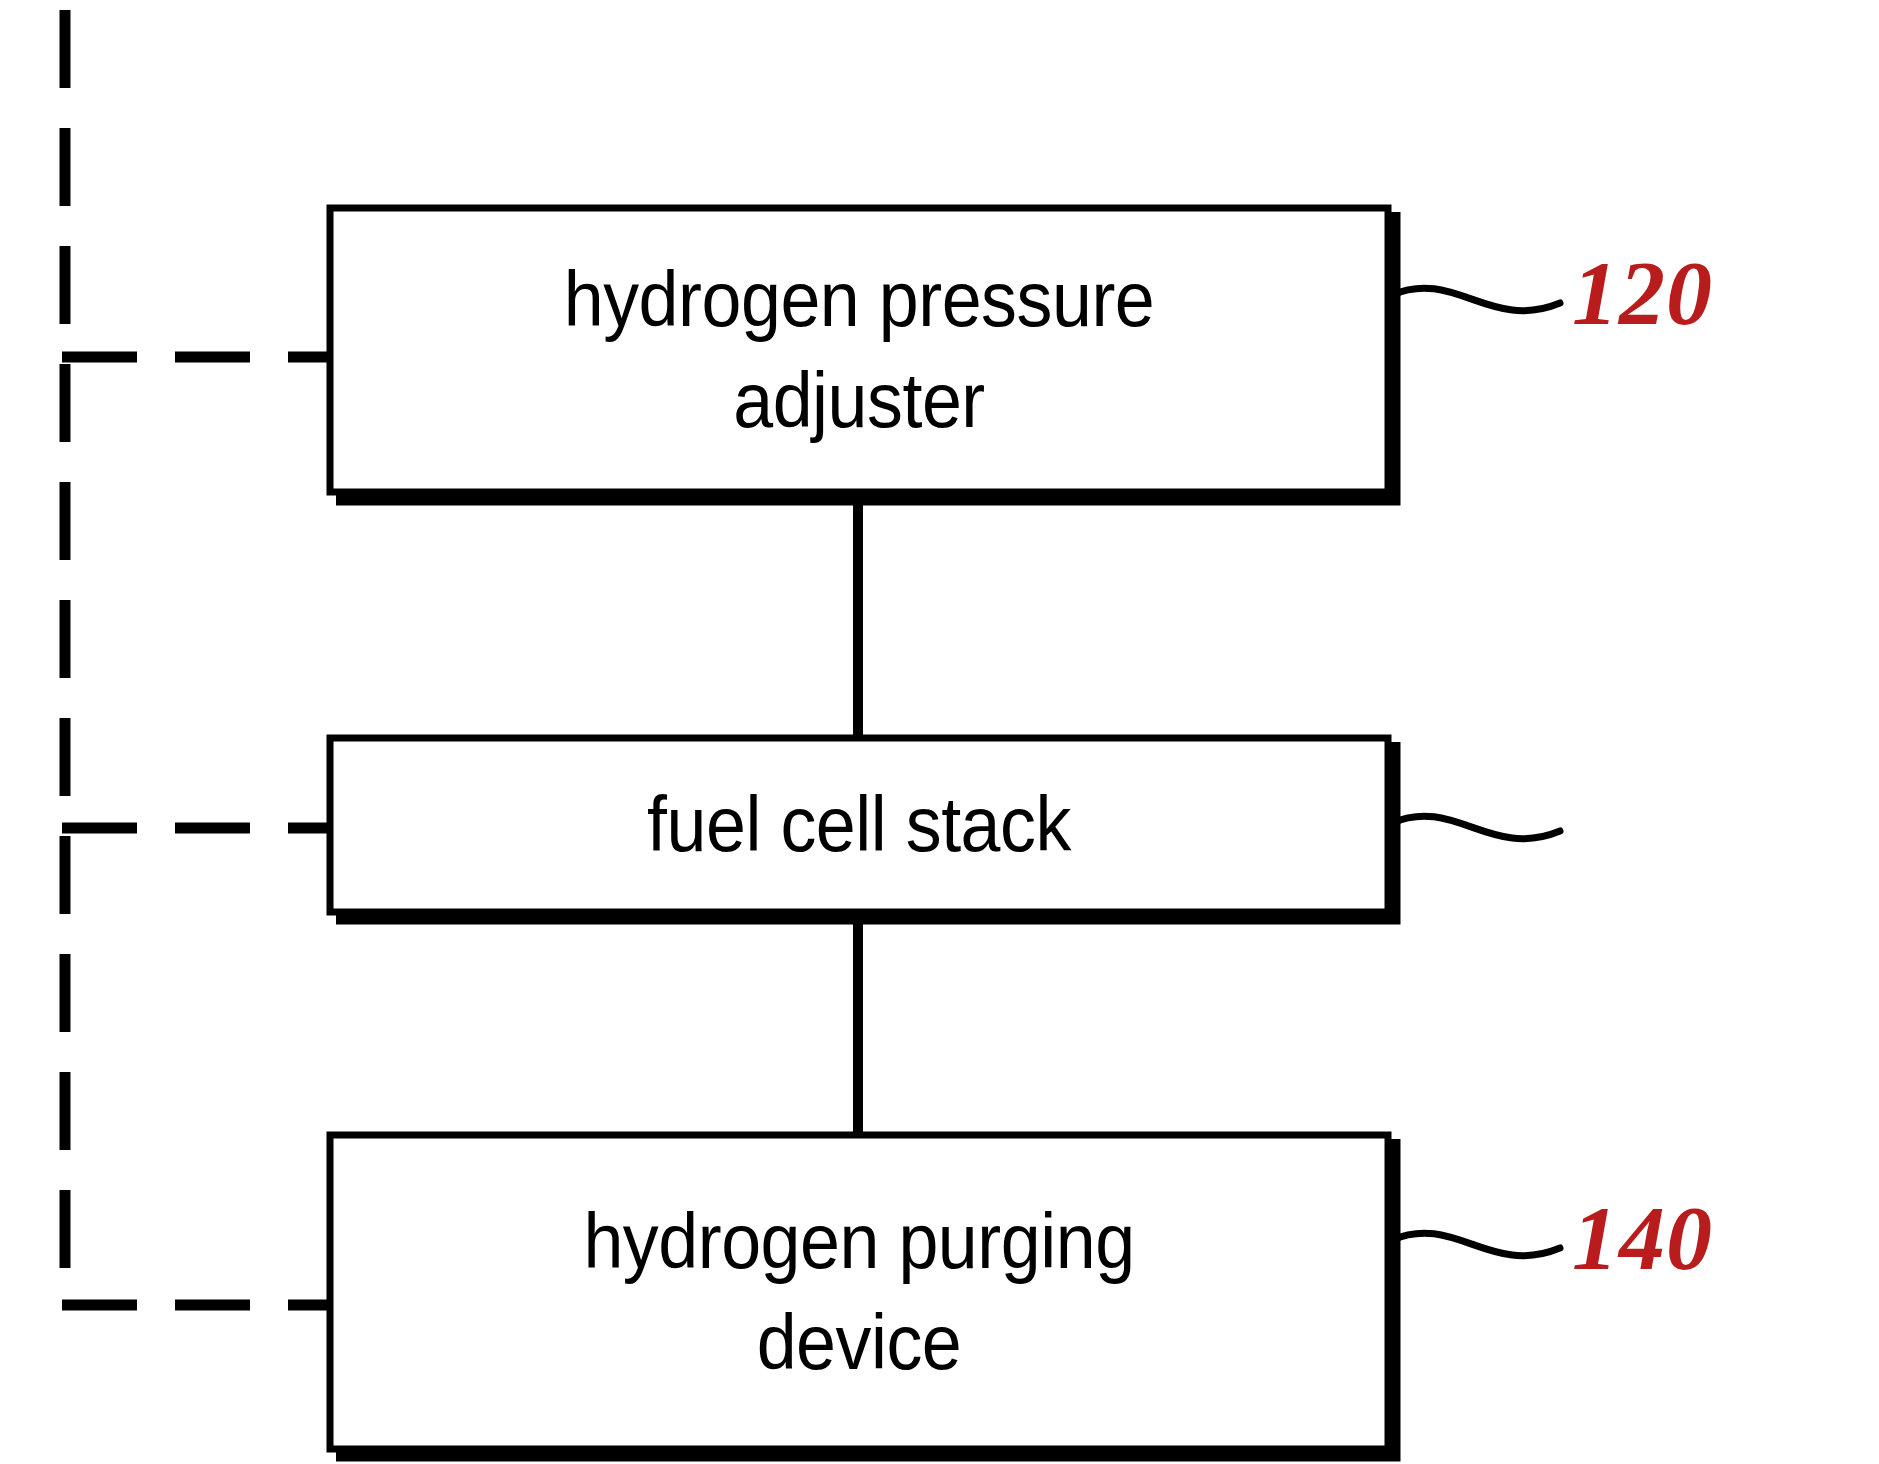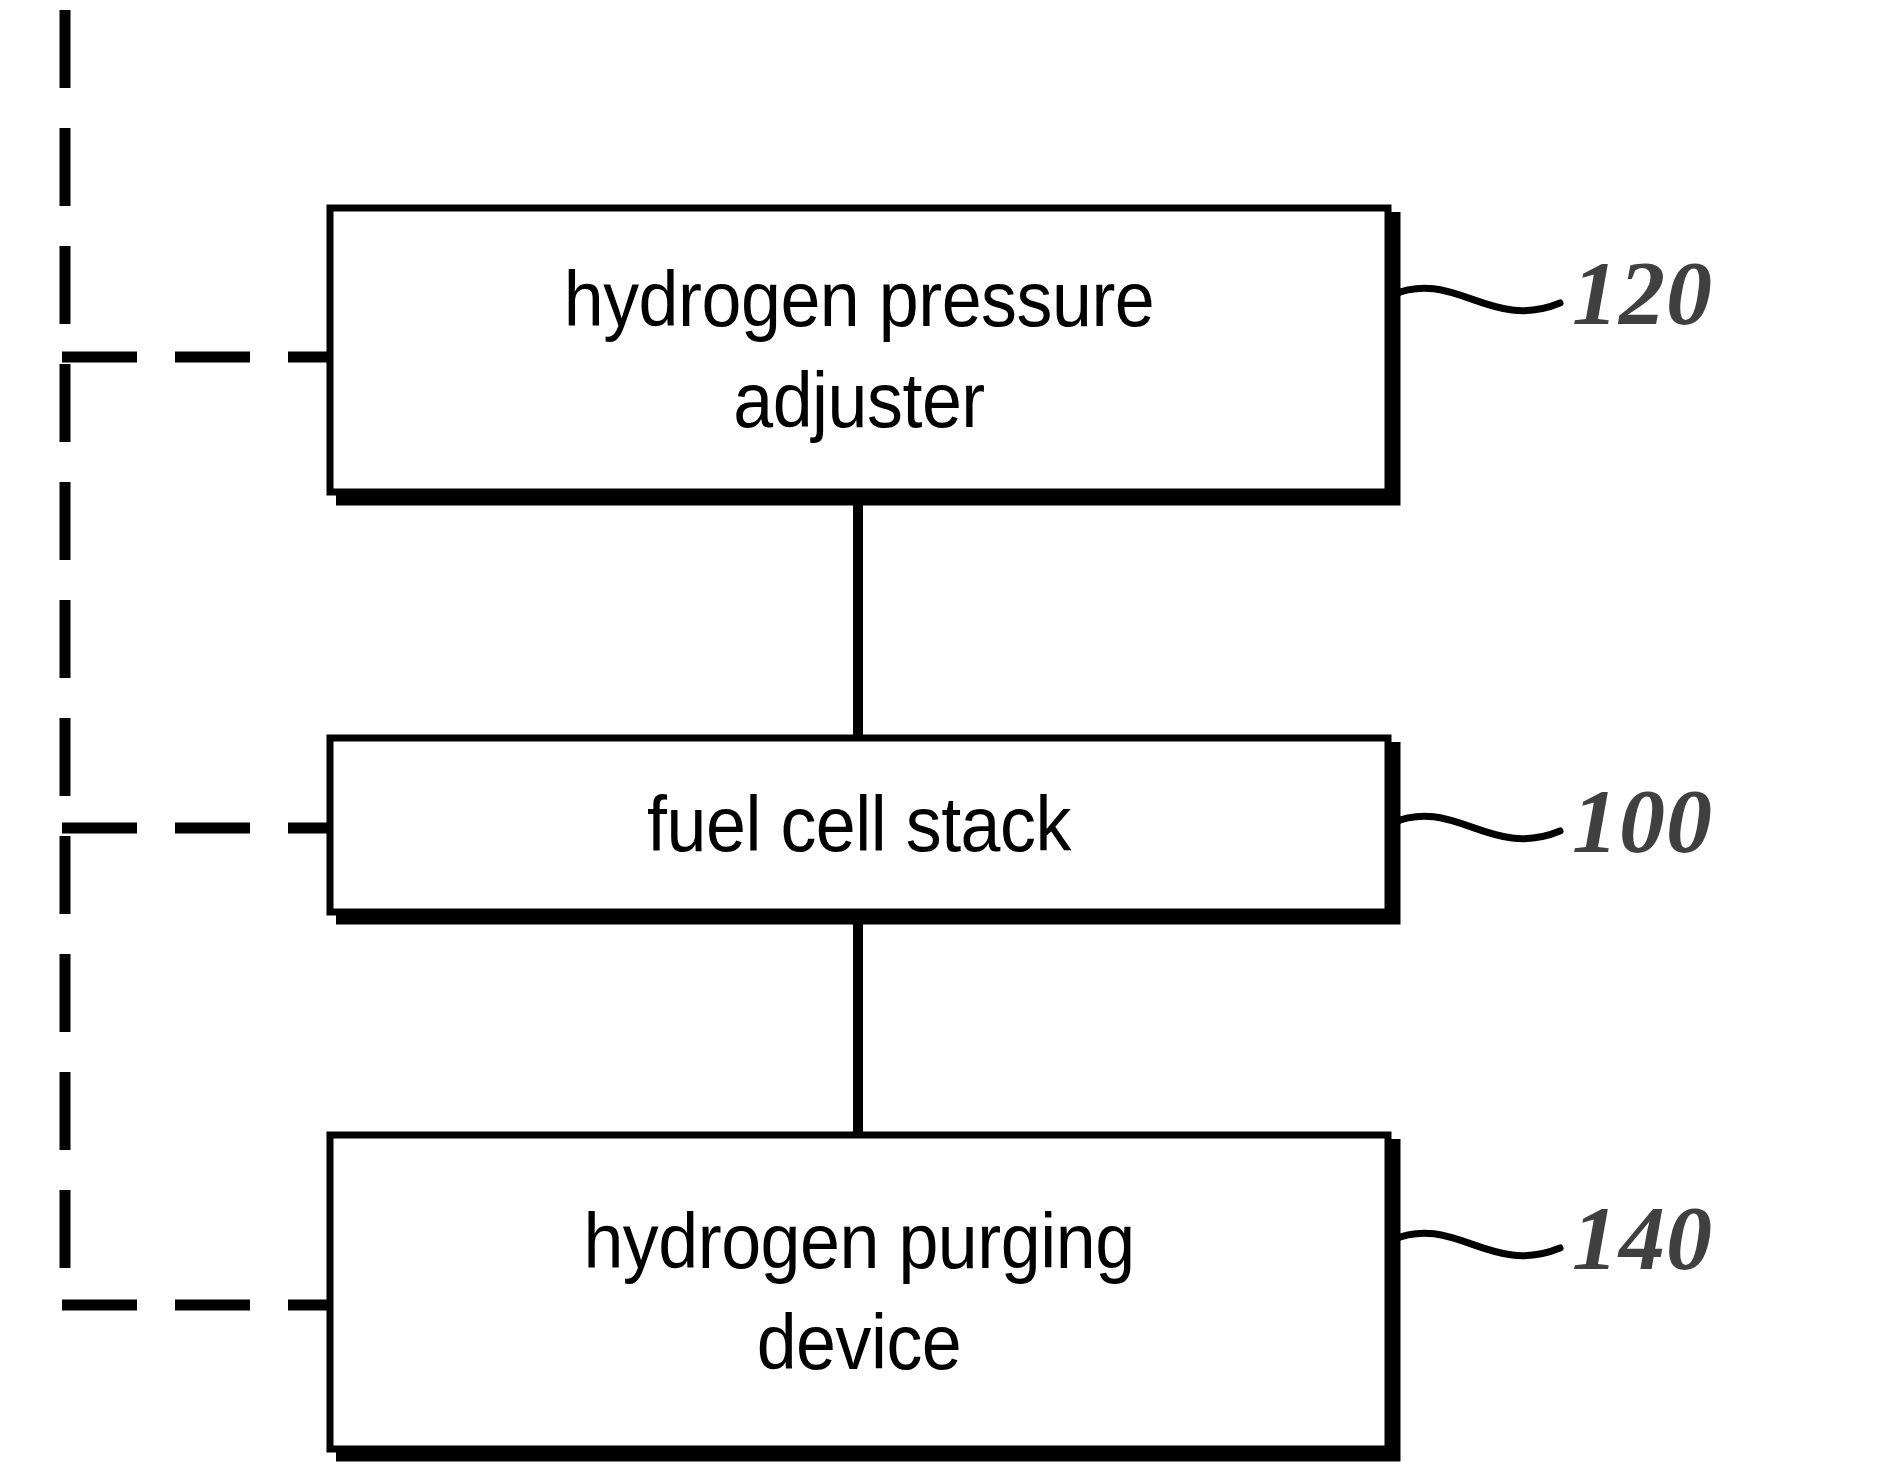--- a/index.html
+++ b/index.html
@@ -37,21 +37,21 @@
     font-size: 78px;
     font-weight: 400;
     line-height: 1.30;
     letter-spacing: -0.5px;
     transform: scaleX(0.92);
     white-space: pre-line;
     pointer-events: none;
   }
   .ref-num {
     position: absolute;
-    color: #404040;
+    color: #b91c1c;
     font-family: "Liberation Serif", serif;
     font-size: 92px;
     font-weight: 700;
     font-style: italic;
     letter-spacing: 1px;
     line-height: 1;
     white-space: nowrap;
   }
 </style>
 </head>
@@ -100,17 +100,16 @@
   <div class="box-label" style="left:330px; top:208px; width:1058px; height:284px;">hydrogen pressure
 adjuster</div>
 
   <div class="box-label" style="left:330px; top:738px; width:1058px; height:174px;">fuel cell stack</div>
 
   <div class="box-label" style="left:330px; top:1135px; width:1058px; height:314px;">hydrogen purging
 device</div>
 
   <div class="ref-num" style="left:1572px; top:247px;">120</div>
 
-  <div class="ref-num" style="left:1572px; top:775px;">100</div>
 
   <div class="ref-num" style="left:1572px; top:1192px;">140</div>
 
 </div>
 
 </body></html>

